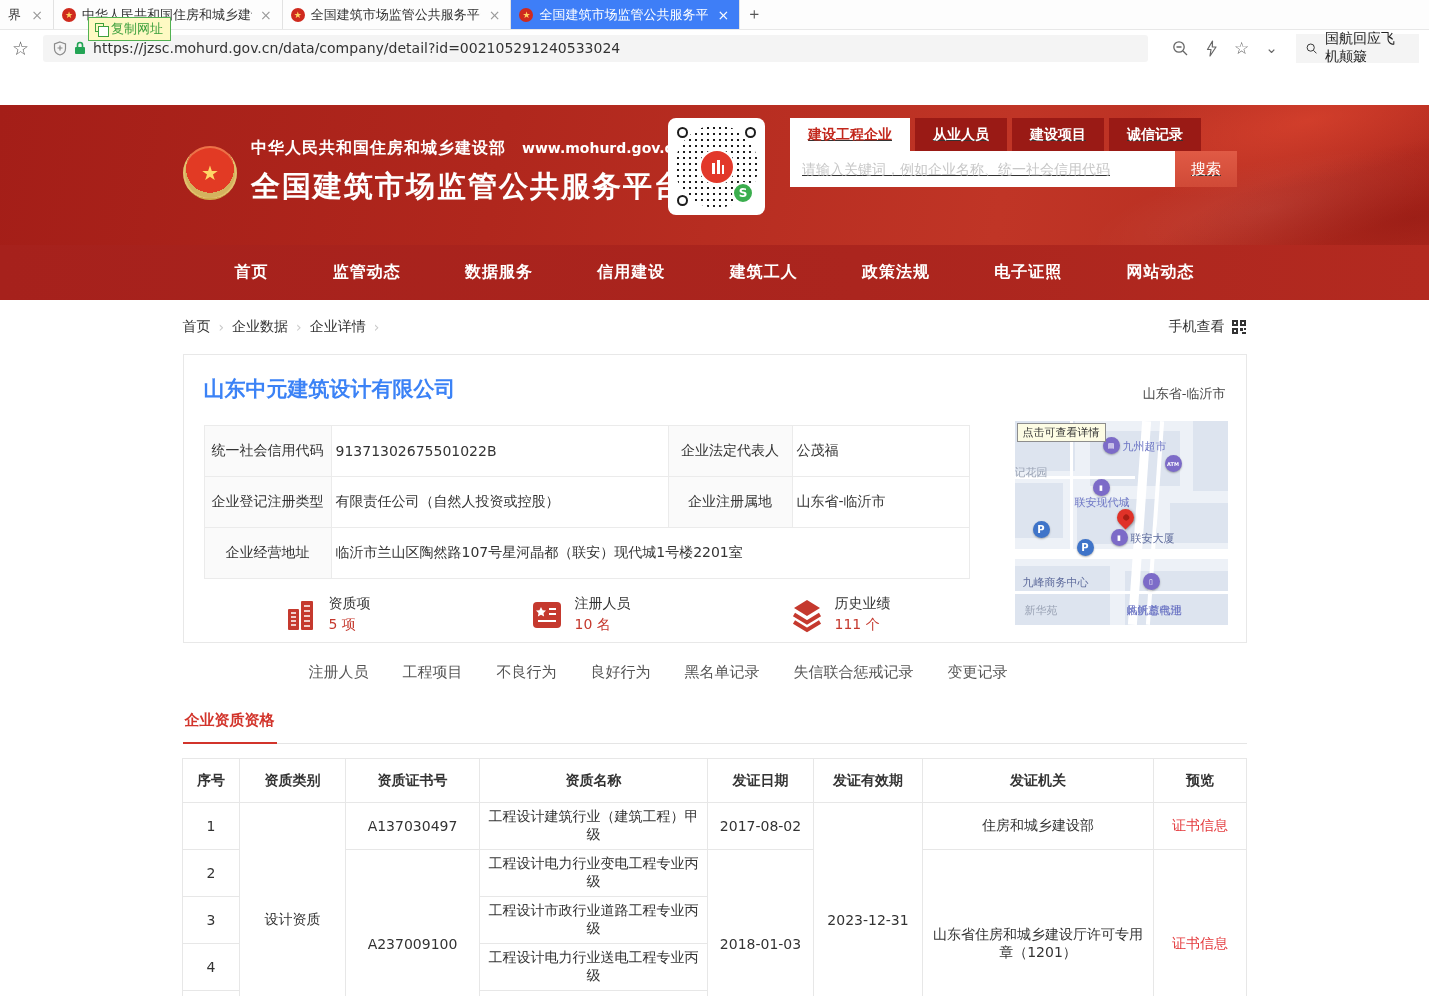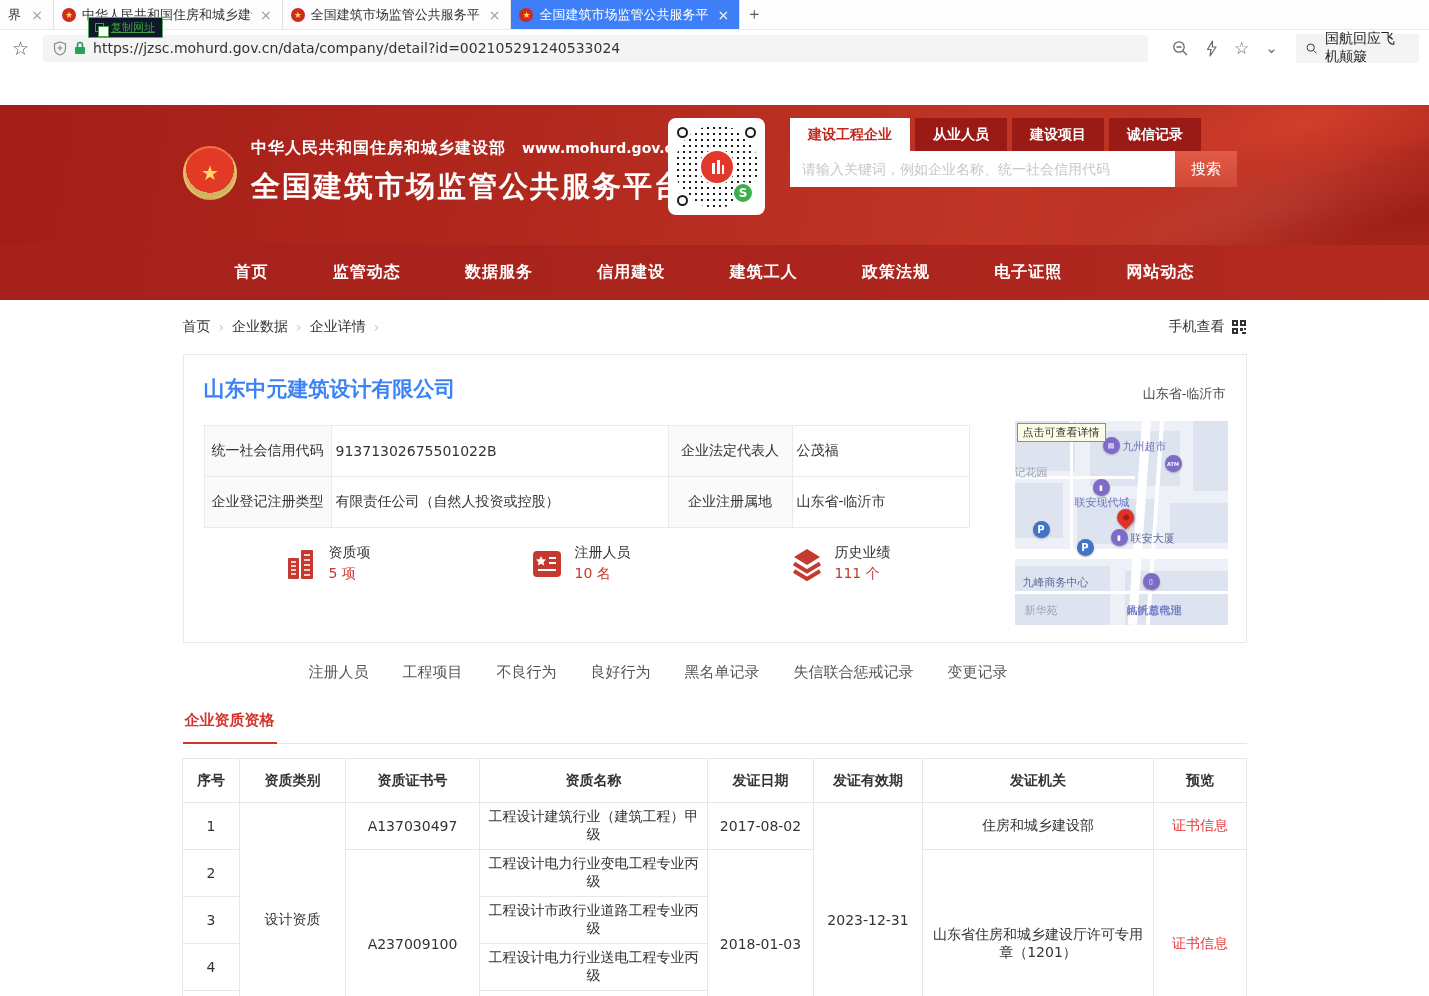--- a/index.html
+++ b/index.html
@@ -12,22 +12,22 @@
   .tab { display:flex; align-items:center; gap:6px; padding:0 8px; font-size:13px; color:#333;
     border-right:1px solid #e2e2e2; max-width:232px; overflow:hidden; white-space:nowrap; cursor:pointer; }
   .tab.partial { width:54px; justify-content:space-between; border-left:none; }
   .tab .title { overflow:hidden; white-space:nowrap; max-width:170px; }
   .tab .close { color:#9a9a9a; font-size:14px; padding:0 2px; }
   .tab.active { background:#3e7ef7; color:#fff; }
   .tab.active .close { color:#fff; }
   .favicon { width:14px; height:14px; border-radius:50%; background:#cf2a1e; color:#ffd463; font-size:9px;
     display:flex; align-items:center; justify-content:center; flex:0 0 14px; }
   .newtab { width:28px; display:flex; align-items:center; justify-content:center; font-size:16px; color:#555; cursor:pointer; }
-  .copy-tip { position:absolute; left:88px; top:17px; z-index:40; background:#0f172a; border:1px solid #52b152;
-    color:#3ea03e; font-size:11px; padding:2px 7px 2px 22px;text-decoration:underline; }
+  .copy-tip { position:absolute; left:88px; top:17px; z-index:40; background:#fef9c3; border:1px solid #52b152;
+    color:#3ea03e; font-size:13px; padding:2px 7px 2px 22px; }
   .copy-tip .copy-icon { position:absolute; left:6px; top:5px; width:9px; height:9px; border:1px solid #3ea03e; }
   .copy-tip .copy-icon::after { content:""; position:absolute; left:2px; top:2px; width:9px; height:9px;
     border:1px solid #3ea03e; background:#fff; }
   .urlrow { display:flex; align-items:center; height:36px; padding:0 10px; }
   .bm-star { font-size:19px; color:#555; margin:0 14px 0 2px; cursor:pointer; }
   .urlbar { display:flex; align-items:center; flex:0 0 1105px; height:27px; background:#f4f4f4;
     border-radius:3px; padding:0 10px; gap:7px; }
   .url-text { font-size:14px; color:#333; }
   .url-icons { display:flex; align-items:center; gap:16px; margin:0 18px 0 24px; color:#666; }
   .url-icons span, .url-icons svg { cursor:pointer; }
@@ -54,21 +54,21 @@
   .qrblock { position:absolute; left:668px; top:13px; width:97px; height:97px; background:#fff; border-radius:8px; padding:7px; }
   .qrdots { position:relative; width:100%; height:100%; border-radius:50%;
     background:radial-gradient(#1c1c1c 1.1px, transparent 1.3px); background-size:6px 6px; }
   .qr-ring { position:absolute; width:11px; height:11px; border:2.5px solid #1c1c1c; border-radius:50%; background:#fff; }
   .qr-center { position:absolute; left:50%; top:50%; width:36px; height:36px; transform:translate(-50%,-50%);
     background:#e2382a; border:2px solid #fff; border-radius:50%; display:flex; align-items:center; justify-content:center; }
   .qr-center i { display:block; width:14px; height:14px;
     background:linear-gradient(#fff,#fff) 2px 3px/3px 11px no-repeat, linear-gradient(#fff,#fff) 7px 0/3px 14px no-repeat, linear-gradient(#fff,#fff) 12px 5px/2px 9px no-repeat; }
   .qr-wechat { position:absolute; right:4px; bottom:4px; width:22px; height:22px; border-radius:50%; background:#3bae4e;
     border:2px solid #fff; color:#fff; font-size:12px; font-weight:bold; display:flex; align-items:center; justify-content:center; }
-  .searchmod { position:absolute; left:790px; top:13px; width:447px; }
+  .searchmod { position:absolute; left:790px; top:13px; width:447px;text-decoration:underline; }
   .stabs { display:flex; gap:5px; }
   .stab { height:33px; padding:0 18px; display:flex; align-items:center; font-size:14px; font-weight:bold;
     color:#fff; background:#9a1a15; cursor:pointer; }
   .stab.active { background:#fff; color:#c2281d; }
   .sbar { display:flex; margin-top:0; }
   .sinput { flex:1; height:36px; background:#fff; border:none; outline:none; padding:0 12px; font-size:14px;
     font-family:"DejaVu Sans","Liberation Sans",sans-serif; }
   .sinput::placeholder { color:#c7c7c7; }
   .sbtn { width:62px; height:36px; border:none; background:linear-gradient(#e05a45,#d04a37); color:#fff;
     font-size:15px; cursor:pointer; font-family:"DejaVu Sans","Liberation Sans",sans-serif; }
@@ -271,20 +271,24 @@
       <td class="lbl">统一社会信用代码</td>
       <td style="width:337px;">91371302675501022B</td>
       <td class="lbl" style="width:124px;">企业法定代表人</td>
       <td>公茂福</td>
     </tr>
     <tr>
       <td class="lbl">企业登记注册类型</td>
       <td>有限责任公司（自然人投资或控股）</td>
       <td class="lbl">企业注册属地</td>
       <td>山东省-临沂市</td>
+    </tr>
+    <tr>
+      <td class="lbl">企业经营地址</td>
+      <td colspan="3">临沂市兰山区陶然路107号星河晶都（联安）现代城1号楼2201室</td>
     </tr>
   </tbody>
     </table>
 
   <div class="statsrow">
     <div class="stat">
       <svg width="36" height="36" viewBox="0 0 36 36">
         <rect x="5" y="12" width="11" height="21" rx="1" fill="#c5392e"></rect>
         <rect x="18" y="4" width="12" height="29" rx="1" fill="#c5392e"></rect>
         <path d="M8 16h5M8 20h5M8 24h5M8 28h5" stroke="#fff" stroke-width="1.6"></path>

